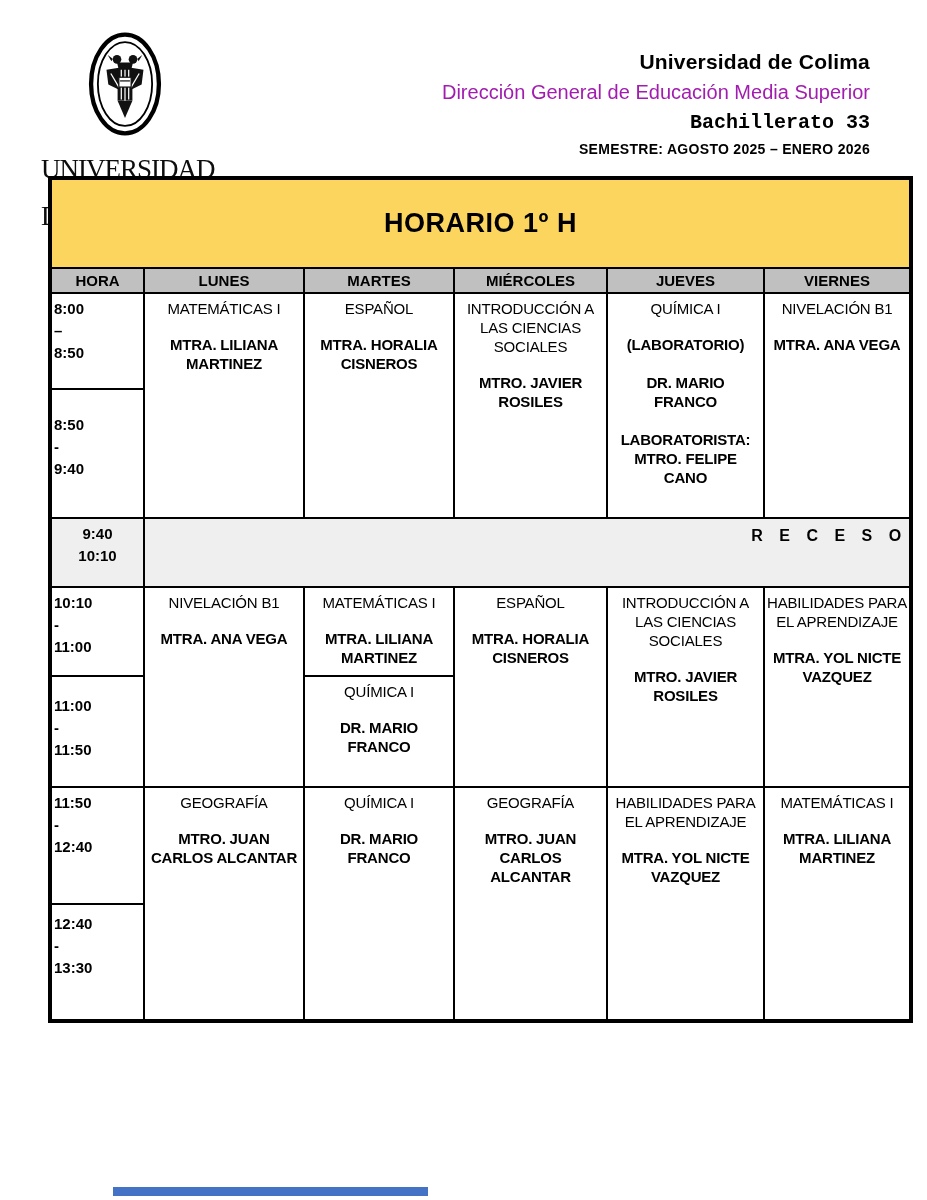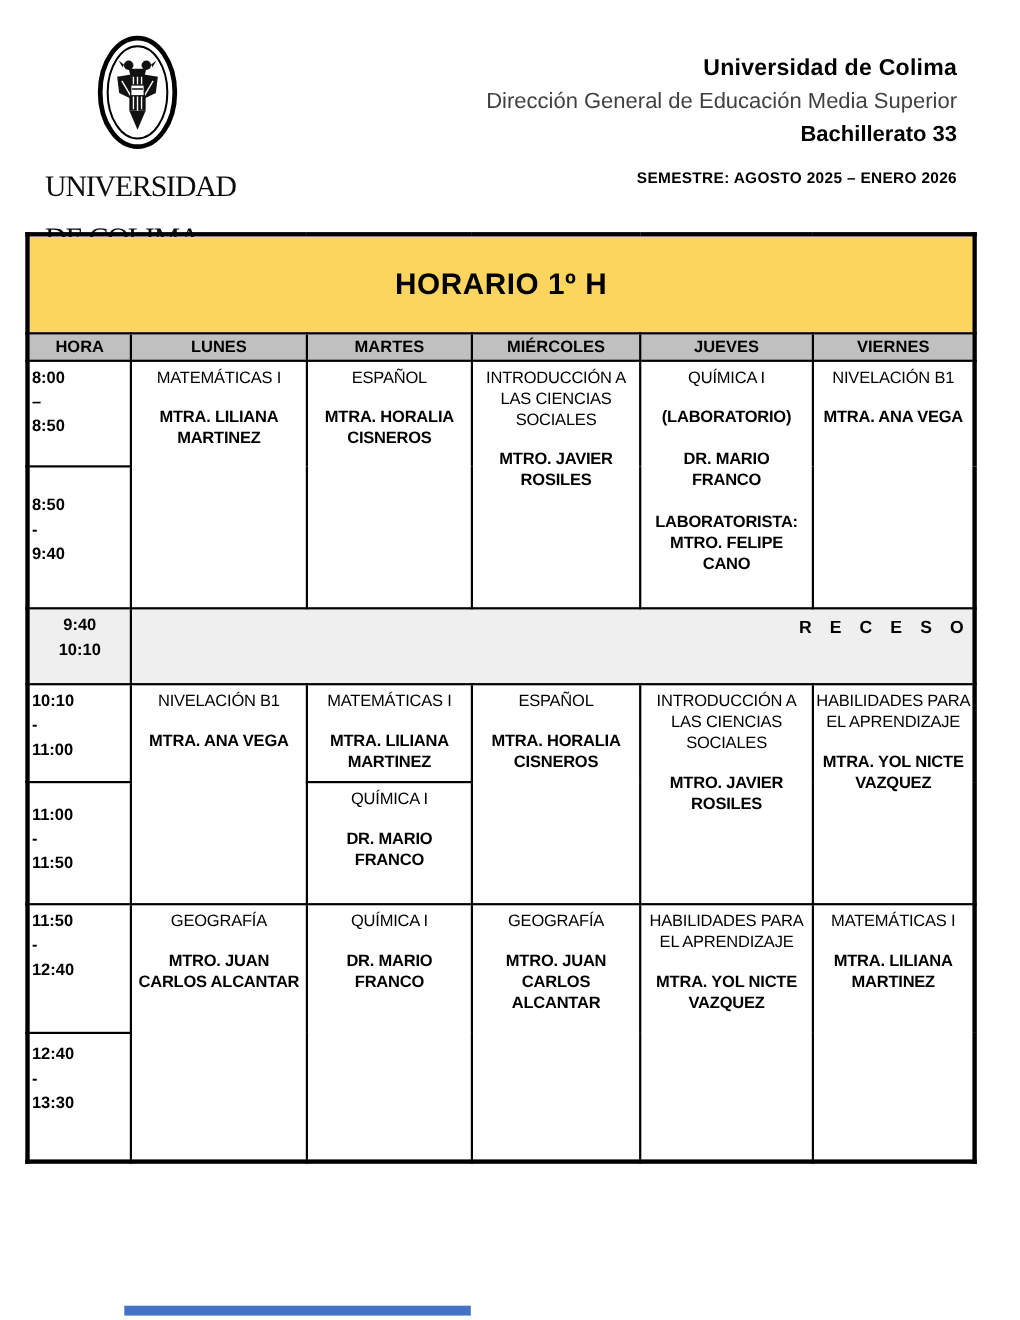--- a/index.html
+++ b/index.html
@@ -15,26 +15,26 @@
   .logo{position:absolute;left:35px;top:30px;display:flex;align-items:center;flex-direction:column;}
   .logo svg{display:block;}
   .logo-text{
     font-family:"Liberation Serif",serif;font-size:27px;line-height:47px;
     letter-spacing:-1px;margin-left:6px;margin-top:8px;color:#0d0d0d;white-space:pre-line;
   }
   .header-right{
     position:absolute;right:57px;top:50px;width:620px;text-align:right;
   }
   .hr-org{font-size:21px;font-weight:bold;margin-bottom:7px;letter-spacing:.2px;}
-  .hr-dir{font-size:20px;margin-bottom:7px;color:#404040;}
-  .hr-school{font-size:20px;font-weight:bold;margin-bottom:19px;}
+  .hr-dir{font-size:20px;margin-bottom:7px;color:#a21caf;}
+  .hr-school{font-size:20px;font-weight:bold;margin-bottom:7px;font-family:Liberation Mono, monospace;}
   .hr-sem{font-size:14px;font-weight:bold;letter-spacing:.3px;}
 
   
-  .sched-wrap{position:absolute;left:23px;top:176px;margin-top:35px;}
+  .sched-wrap{position:absolute;left:48px;top:176px;}
   table{border-collapse:collapse;table-layout:fixed;width:861px;border:4px solid #000;}
   td,th{border:2.5px solid #000;vertical-align:top;padding:2px;overflow:hidden;}
   tr.banner-row td{
     background:#FBD55E;text-align:center;vertical-align:middle;
     font-size:27px;font-weight:bold;letter-spacing:.5px;
   }
   tr.head-row th{
     background:#C0C0C0;font-size:15px;font-weight:bold;
     text-align:center;vertical-align:middle;padding:3px 0;
   }

